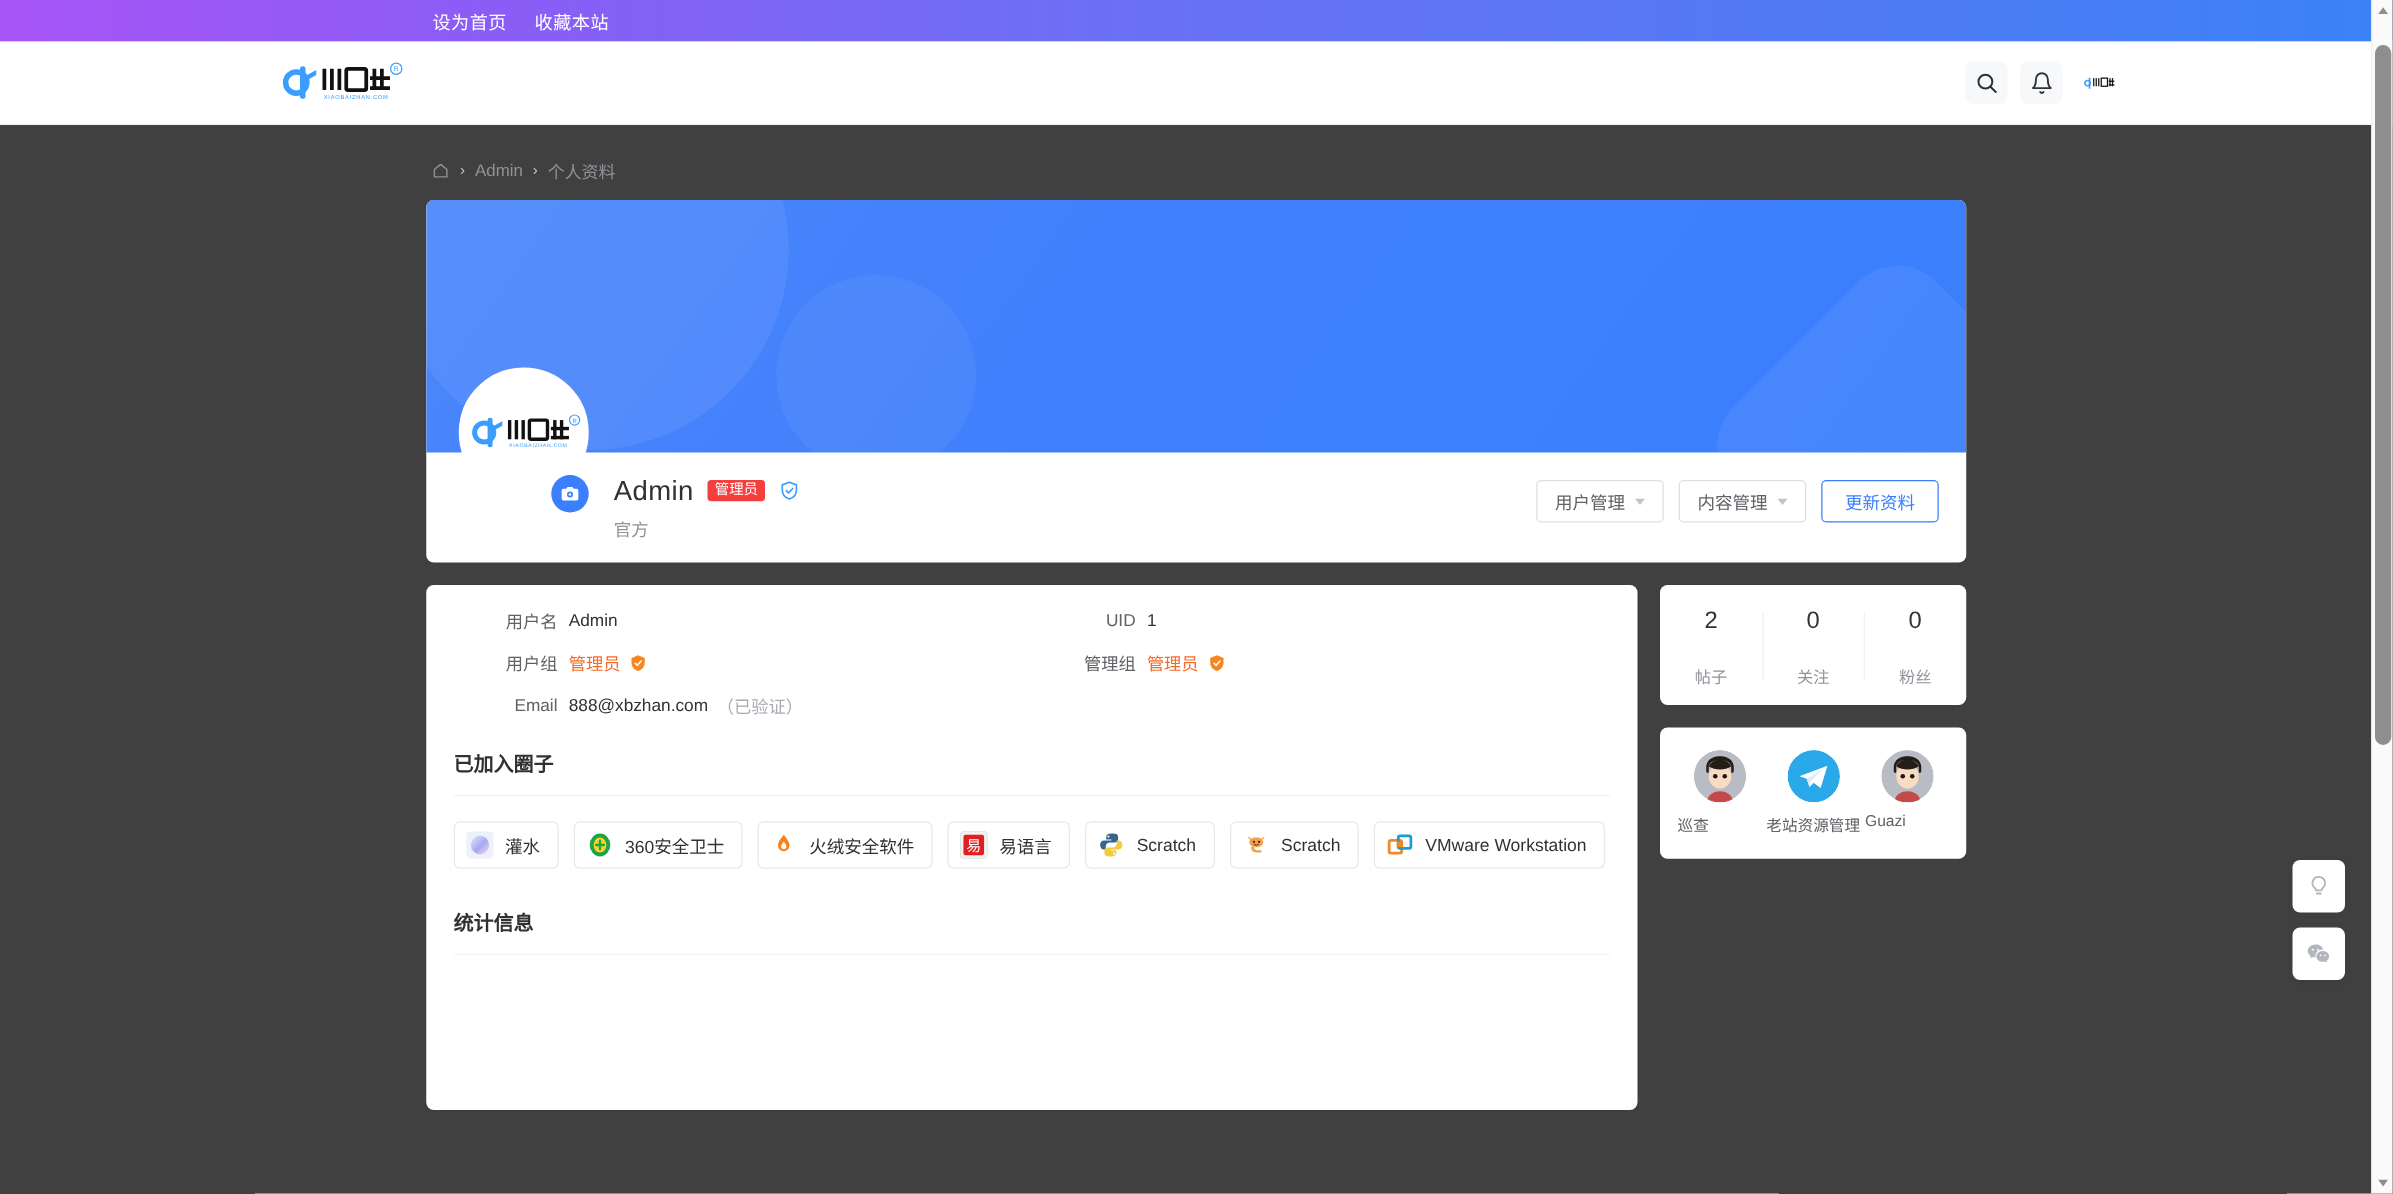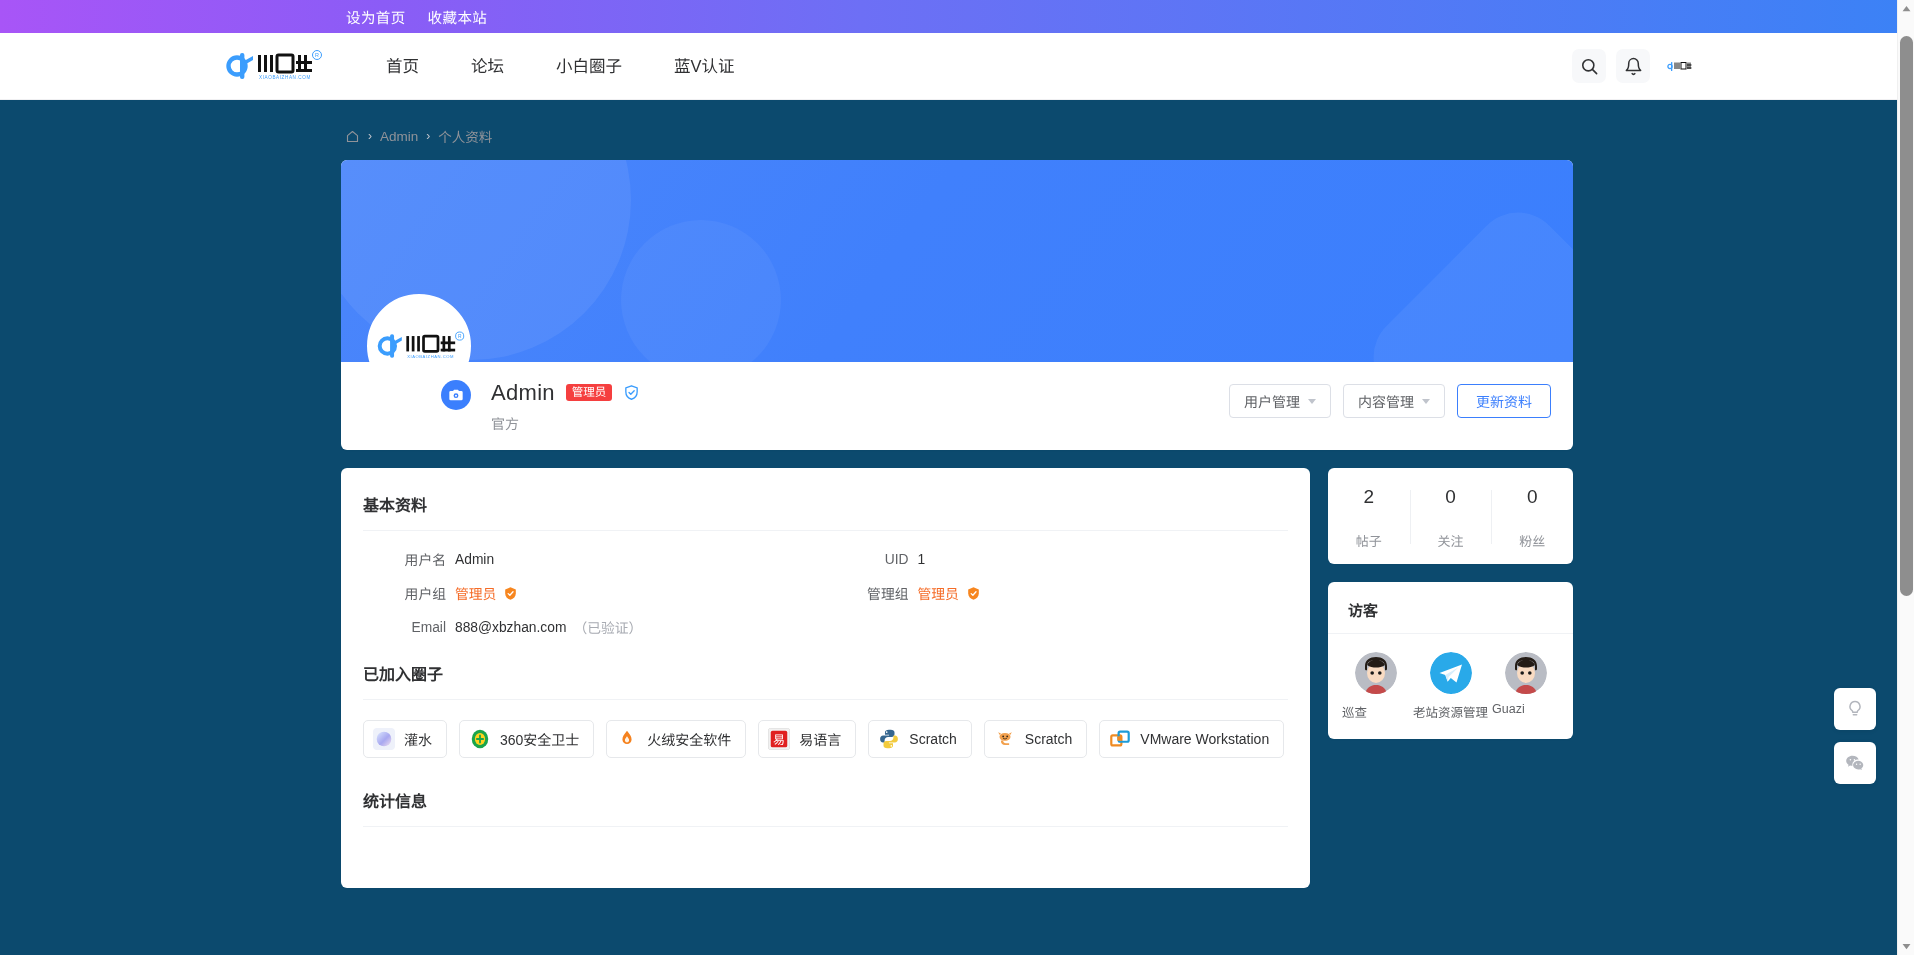--- a/index.html
+++ b/index.html
@@ -7,21 +7,21 @@
   html, body {
     width: 1914px; height: 955px;
     font-family: "Liberation Sans", "DejaVu Sans", sans-serif;
     background: #f7f8fa;
     overflow: hidden;
   }
   .viewport {
     width: 1914px; height: 955px;
     position: relative;
     overflow: hidden;
-    background: #0c4a6e;
+    background: #404040;
   }
 
   
   .topbar {
     height: 33px;
     background: linear-gradient(90deg, #a855f7 0%, #8b5cf6 20%, #6d6ff5 45%, #3b82f6 100%);
     display: flex;
     align-items: center;
     padding-left: 346px;
     gap: 22px;
@@ -423,26 +423,20 @@
             <rect x="84" y="6" width="3" height="17"></rect>
             <rect x="76" y="12" width="16" height="3"></rect>
             <rect x="76" y="20" width="16" height="3"></rect>
           </g>
           <text x="39" y="30" font-size="4.6" fill="#3b9dfd" font-family="'Liberation Sans',sans-serif" letter-spacing="0.6">XIAOBAIZHAN.COM</text>
           <circle cx="97" cy="6" r="4.5" fill="none" stroke="#3b9dfd" stroke-width="1"></circle>
           <text x="97" y="8.2" font-size="5.4" fill="#3b9dfd" text-anchor="middle" font-family="'Liberation Sans',sans-serif">R</text>
         </svg>
       </div>
 
-      <nav class="nav">
-        <a href="#">首页</a>
-        <a href="#">论坛</a>
-        <a href="#">小白圈子</a>
-        <a href="#">蓝V认证</a>
-      </nav>
 
       <div class="header-right">
         <div class="icon-btn">
           <svg width="19" height="19" viewBox="0 0 24 24" fill="none" stroke="#303133" stroke-width="2">
             <circle cx="10.5" cy="10.5" r="7"></circle>
             <line x1="15.6" y1="15.6" x2="21" y2="21" stroke-linecap="round"></line>
           </svg>
         </div>
         <div class="icon-btn">
           <svg width="19" height="19" viewBox="0 0 24 24" fill="none" stroke="#303133" stroke-width="1.9">
@@ -551,21 +545,20 @@
         </div>
       </div>
     </div>
 
     <div class="cols">
 
       <div class="col-main">
 
 
         <div class="section">
-          <div class="section-title">基本资料</div>
 
           <div class="info-grid">
 
             <div class="info-row">
               <div class="info-label">用户名</div>
               <div class="info-value">Admin</div>
             </div>
 
             <div class="info-row">
               <div class="info-label">UID</div>
@@ -702,21 +695,20 @@
               <div class="stat-lab">关注</div>
             </div>
             <div class="stat">
               <div class="stat-num">0</div>
               <div class="stat-lab">粉丝</div>
             </div>
           </div>
         </div>
 
         <div class="card">
-          <div class="card-head">访客</div>
           <div class="visitors">
 
             <div class="visitor">
               <div class="v-av">
                 <svg width="42" height="42" viewBox="0 0 42 42">
                   <circle cx="21" cy="21" r="21" fill="#b9bcc4"></circle>
                   <path d="M10 14c0-6 5-9 11-9s11 3 11 9v3c0 1-1 1.5-2 1.2V14c0-4-4-6-9-6s-9 2-9 6v4.2C11 18.5 10 18 10 17z" fill="#241c16"></path>
                   <ellipse cx="21" cy="21" rx="9" ry="10" fill="#f9dbc2"></ellipse>
                   <path d="M12 13c2-4 6-5.5 9-5.5S28 9 30 13c-2.5 2-6 2.6-9 2.6S14.5 15 12 13z" fill="#241c16"></path>
                   <circle cx="17.2" cy="21" r="1.8" fill="#1a1a1a"></circle>

